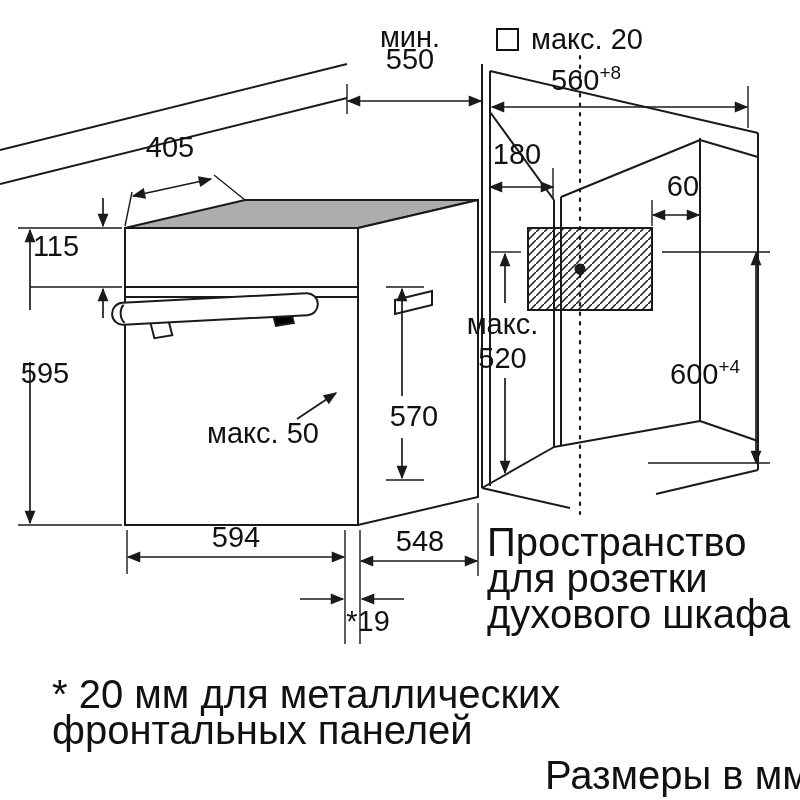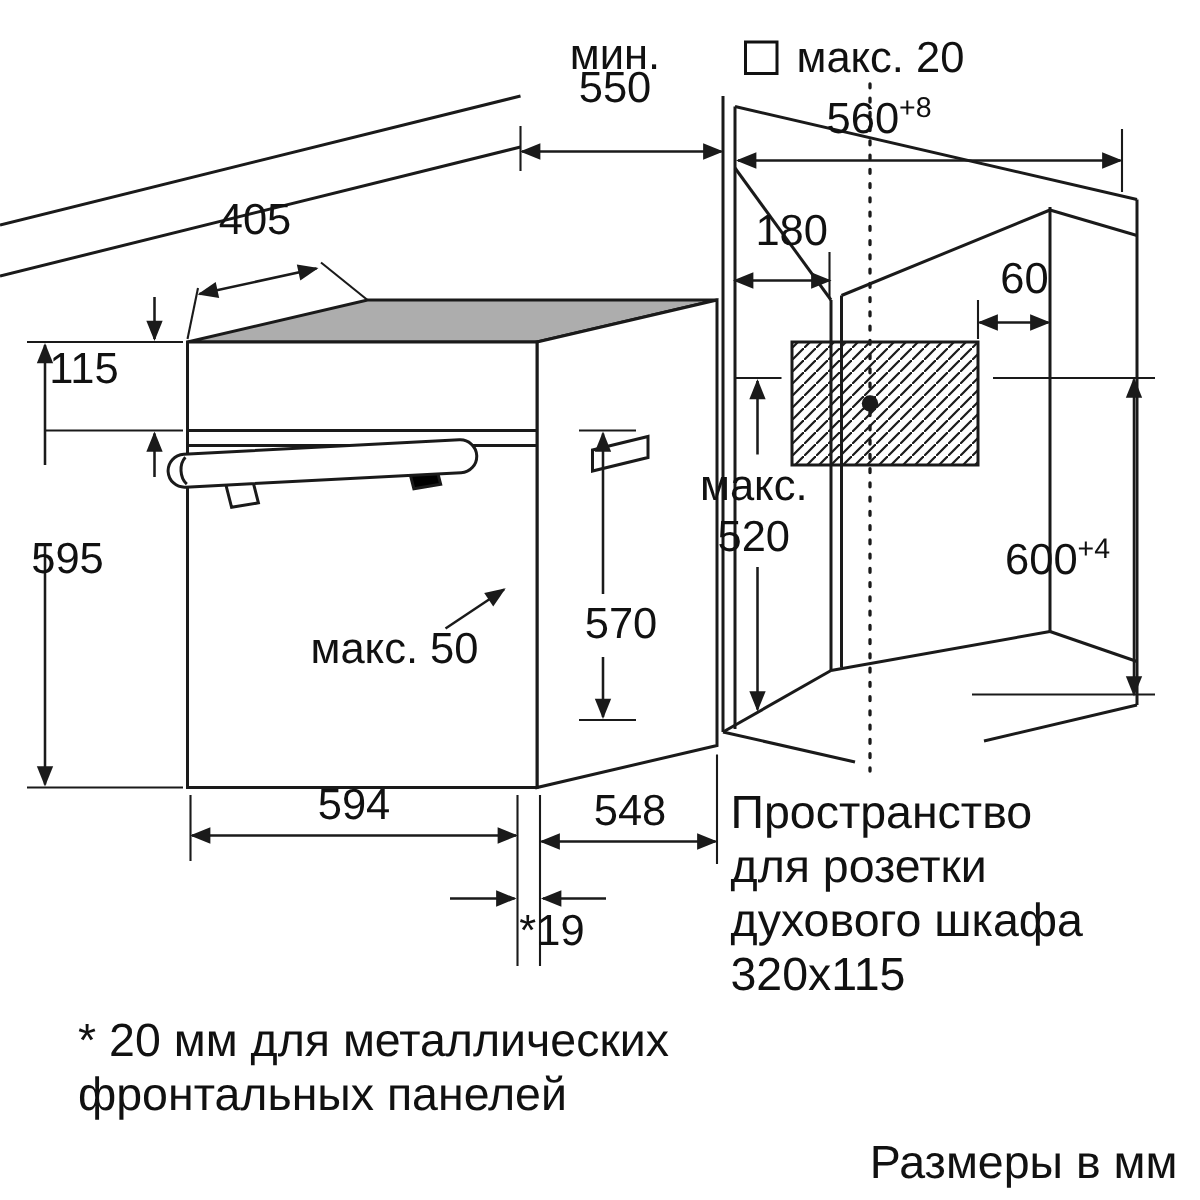--- a/index.html
+++ b/index.html
@@ -3,21 +3,21 @@
 <meta charset="utf-8">
 <style>
   html,body{margin:0;padding:0;background:#ffffff;}
   body{width:800px;height:800px;position:relative;overflow:hidden;
        font-family:"Liberation Sans", sans-serif;color:#111;}
   .stage{position:absolute;inset:0;width:800px;height:800px;}
   svg{position:absolute;left:0;top:0;}
   .label{position:absolute;font-size:29px;line-height:1.06;white-space:nowrap;color:#111;}
   .center{text-align:center;}
   .right{text-align:right;}
-  .para{font-size:31px;line-height:36px;}
+  .para{font-size:40px;line-height:36px;}
   sup.tol{font-size:19px;vertical-align:super;letter-spacing:0;}
   .sq{display:inline-block;width:19px;height:19px;border:2.5px solid #111;
       vertical-align:-2px;margin-right:12px;}
   .s   {stroke:#1a1a1a;stroke-width:2;fill:none;}
   .sf  {stroke:#1a1a1a;stroke-width:2;}
   .dim {stroke:#1a1a1a;stroke-width:1.7;fill:none;}
   .ext {stroke:#1a1a1a;stroke-width:1.4;fill:none;}
   .dot {stroke:#1a1a1a;stroke-width:2.2;fill:none;stroke-dasharray:2.5 7;stroke-linecap:round;}
 </style>
 </head>
@@ -138,21 +138,21 @@
 <div class="label" style="left:551px;top:63px;">
   <span>560</span><sup class="tol">+8</sup>
 </div>
 
 <div class="label center" style="left:135px;top:132px;width:70px;">405</div>
 
 <div class="label center" style="left:25px;top:231px;width:62px;">115</div>
 
 <div class="label center" style="left:16px;top:322px;width:58px;margin-top:36px;">595</div>
 
-<div class="label center" style="left:482px;top:139px;width:70px;text-align:right;">180</div>
+<div class="label center" style="left:482px;top:139px;width:70px;">180</div>
 
 <div class="label center" style="left:653px;top:171px;width:60px;">60</div>
 
 <div class="label" style="left:670px;top:313px;margin-top:44px;">
   <span>600</span><sup class="tol">+4</sup>
 </div>
 
 <div class="label center" style="left:455px;top:309px;width:95px;">макс.</div>
 <div class="label center" style="left:455px;top:343px;width:95px;">520</div>
 
@@ -163,21 +163,20 @@
 <div class="label center" style="left:206px;top:522px;width:60px;">594</div>
 
 <div class="label center" style="left:390px;top:526px;width:60px;">548</div>
 
 <div class="label center" style="left:336px;top:606px;width:64px;">*19</div>
 
 <div class="label para" style="left:487px;top:524px;">
   <div>Пространство</div>
   <div>для розетки</div>
   <div>духового шкафа</div>
-  <div>320x115</div>
 </div>
 
 <div class="label para" style="left:52px;top:676px;">
   <div>* 20 мм для металлических</div>
   <div>фронтальных панелей</div>
 </div>
 
 <div class="label para right" style="left:545px;top:757px;width:240px;">Размеры в мм</div>
 
 </div>

